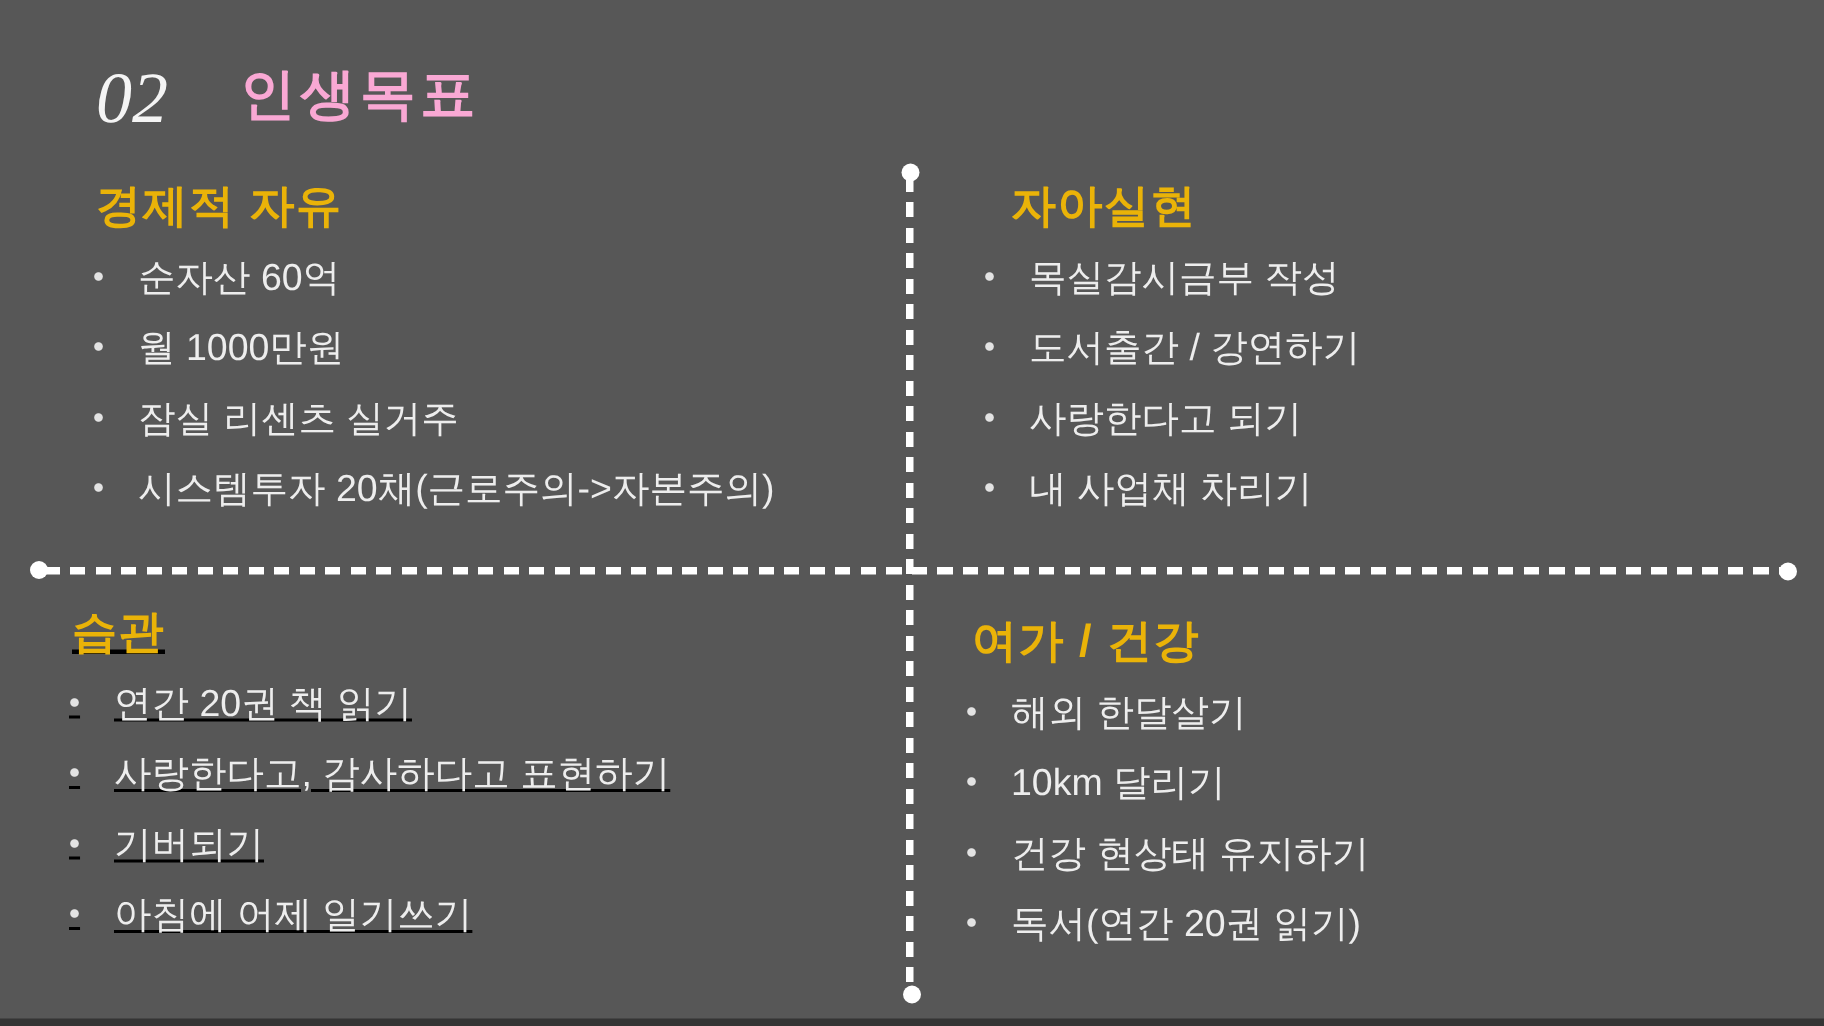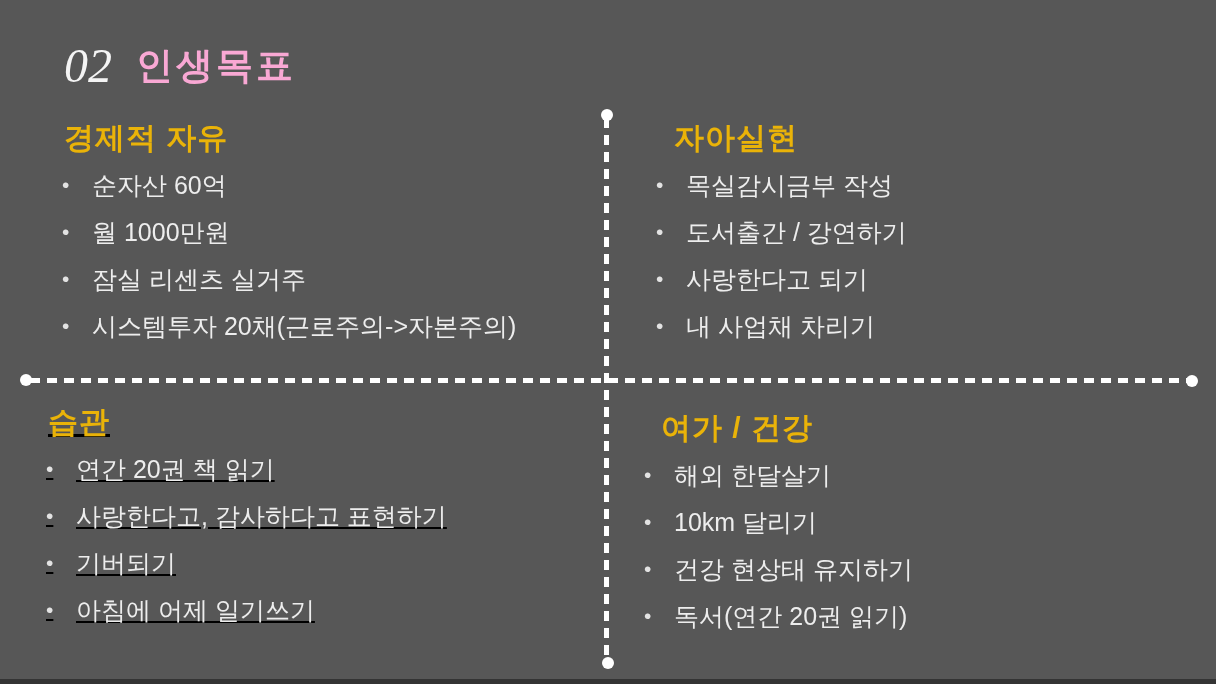--- a/index.html
+++ b/index.html
@@ -11,21 +11,21 @@
     overflow: hidden;
     font-family: "Liberation Sans", sans-serif;
   }
   .bottom-bar {
     position: absolute; left: 0; right: 0; bottom: 0; height: 5px;
     background: #343434;
   }
   
   .title-row {
     position: absolute; left: 64px; top: 38px;
-    display: flex; align-items: center; gap: 24px;
+    display: flex; align-items: flex-start; gap: 48px;
   }
   .title-number {
     font-family: "Liberation Serif", serif;
     font-style: italic;
     font-size: 48px;
     color: #f4f4f4;
   }
   .title-text {
     font-size: 37px;
     font-weight: bold;
@@ -41,21 +41,21 @@
     color: #eab308;
     letter-spacing: 1px;
     height: 32px;
     line-height: 32px;
   }
   .q-tl { left: 62px;  top: 122px; }
   .q-tr { left: 656px; top: 122px; }
   .q-bl { left: 46px;  top: 406px; text-decoration: underline; }
   .q-br { left: 644px; top: 412px; }
   .q-tr .q-heading { margin-left: 18px; }
-  .q-br .q-heading { margin-left: 17px; }
+  .q-br .q-heading { margin-left: 4px; }
   ul.goals { list-style: none; margin: 0; padding: 0; }
   .goals li {
     display: flex;
     align-items: flex-start;
     height: 47px;
     color: #ededed;
     font-size: 25px;
     line-height: 30px;
     white-space: nowrap;
   }

